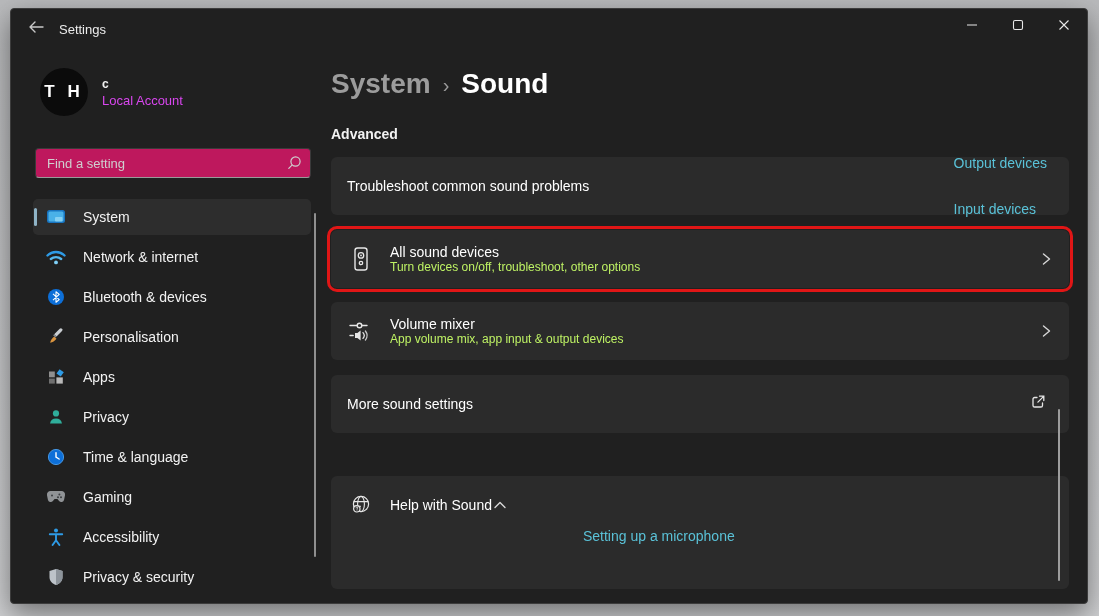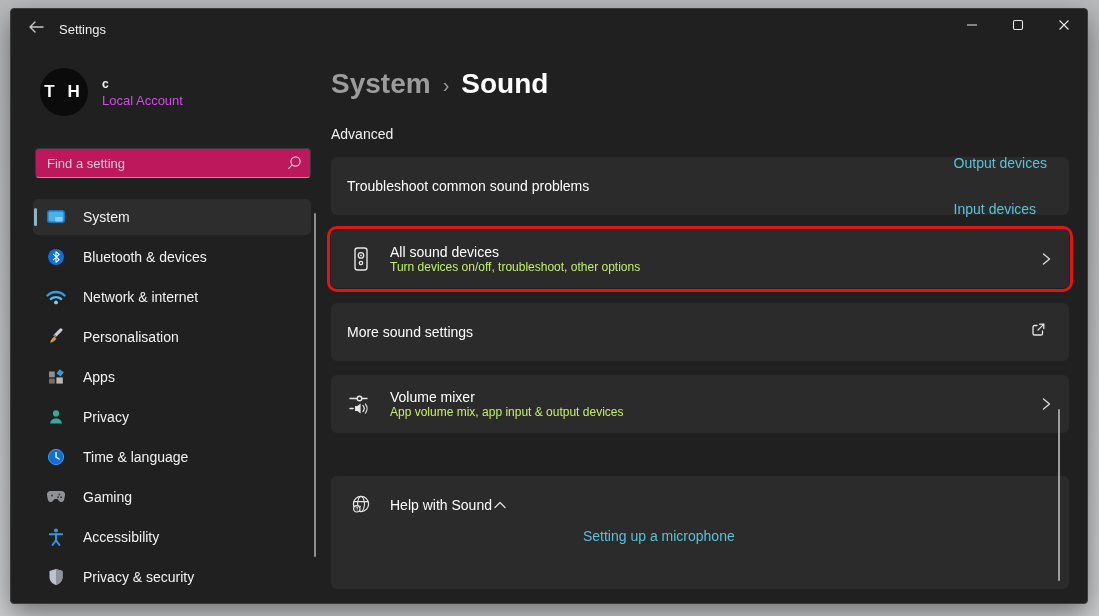--- a/index.html
+++ b/index.html
@@ -45,21 +45,21 @@
   .nav-item.selected { background:#2d2d2d; }
   .accent-bar { position:absolute; left:1px; top:9px; width:3px; height:18px; border-radius:2px; background:var(--accent-bar,#8fb3c6); }
   .nav-ico { width:20px; height:20px; display:flex; align-items:center; justify-content:center; }
   .side-scrollbar { position:absolute; left:291px; top:164px; width:2px; height:344px; background:#8f8f8f; border-radius:1px; }
   
   .main { position:absolute; left:320px; top:40px; width:738px; bottom:0; }
   .breadcrumb { padding-top:15px; height:55px; display:flex; align-items:center; gap:12px; font-size:28px; font-weight:600; }
   .crumb-parent { color:#9c9c9c; cursor:pointer; }
   .crumb-sep { color:#9c9c9c; font-size:20px; font-weight:400; padding-top:3px; }
   .crumb-current { color:#ffffff; }
-  .section-header { margin-top:22px; font-size:14px; font-weight:400; color:#f2f2f2; }
+  .section-header { margin-top:22px; font-size:14px; font-weight:700; color:#f2f2f2; }
   .card { background:var(--card-bg,#2b2b2b); border-radius:6px; height:58px; display:flex; align-items:center; width:738px; }
   .card.simple { padding:0 22px 0 16px; }
   .row1 { margin-top:15px; }
   .row2 { margin-top:15px; outline:3px solid var(--highlight-red,#e01616); outline-offset:1px; }
   .row3 { margin-top:14px; }
   .row4 { margin-top:15px; }
   .help-card { margin-top:43px; height:113px; flex-direction:row; align-items:stretch; display:flex; }
   .help-header { height:58px; display:flex; align-items:center; cursor:pointer; }
   .help-divider { height:1px; background:#1e1e1e; }
   .help-body { flex:1; display:flex; align-items:center; padding:6px 0 0 59px; }
@@ -132,36 +132,36 @@
           <svg width="20" height="16" viewBox="0 0 20 16">
               <rect x="1" y="1" width="18" height="13" rx="2.5" fill="#1874c0"></rect>
               <rect x="2.5" y="2.5" width="15" height="10" rx="1.5" fill="#4ab1e8"></rect>
               <rect x="9" y="8" width="7.5" height="4.5" rx="1" fill="#8fd6f5" opacity="0.85"></rect>
             </svg>
         </span>
         <span>System</span>
       </div>
       <div class="nav-item">
         <span class="nav-ico">
-          <svg width="18" height="18" viewBox="0 0 18 18">
-              <circle cx="9" cy="9" r="8" fill="#0d6fd8"></circle>
-              <path d="M6 5.8L12.2 11.6 9 14.2V3.8L12.2 6.4 6 12.2" stroke="#fff" stroke-width="1.1" fill="none" stroke-linejoin="round"></path>
-            </svg>
-        </span>
-        <span>Bluetooth &amp; devices</span>
-      </div>
-      <div class="nav-item">
-        <span class="nav-ico">
           <svg width="20" height="15" viewBox="0 0 20 15">
               <path d="M1.5 5.5a12 12 0 0117 0" stroke="#2e9be6" stroke-width="2.4" fill="none" stroke-linecap="round"></path>
               <path d="M4.8 9a8 8 0 0110.4 0" stroke="#54b8ef" stroke-width="2.4" fill="none" stroke-linecap="round"></path>
               <circle cx="10" cy="12.4" r="1.9" fill="#7fd0f7"></circle>
             </svg>
         </span>
         <span>Network &amp; internet</span>
+      </div>
+      <div class="nav-item">
+        <span class="nav-ico">
+          <svg width="18" height="18" viewBox="0 0 18 18">
+              <circle cx="9" cy="9" r="8" fill="#0d6fd8"></circle>
+              <path d="M6 5.8L12.2 11.6 9 14.2V3.8L12.2 6.4 6 12.2" stroke="#fff" stroke-width="1.1" fill="none" stroke-linejoin="round"></path>
+            </svg>
+        </span>
+        <span>Bluetooth &amp; devices</span>
       </div>
       <div class="nav-item">
         <span class="nav-ico">
           <svg width="18" height="18" viewBox="0 0 18 18">
               <path d="M9.5 8.5L15 3a1.6 1.6 0 00-2.3-2.3L7.2 6.2z" fill="#c9cdd1"></path>
               <path d="M3.2 14.8c.4-2.6 1.6-4.4 4-6.3l2.3 2.3c-1.9 2.4-3.7 3.6-6.3 4z" fill="#d9943f"></path>
               <path d="M7.2 6.2l2.3 2.3-1.1 1.1-2.3-2.3z" fill="#8a8f94"></path>
             </svg>
         </span>
         <span>Personalisation</span>
@@ -258,32 +258,20 @@
           </svg>
       </span>
       <span class="txt-col">
         <span class="row-title">All sound devices</span>
         <span class="row-sub">Turn devices on/off, troubleshoot, other options</span>
       </span>
       <span class="chev-col">
         <svg width="14" height="16" viewBox="0 0 14 16">
             <path d="M4.5 3L10.5 8l-6 5" stroke="#d8d8d8" stroke-width="1.4" fill="none" stroke-linecap="round" stroke-linejoin="round"></path>
           </svg>
-      </span>
-    </div>
-
-    <div class="card simple row4">
-      <span class="row-label">More sound settings</span>
-      <span class="row-links">
-        <span>
-          <svg width="18" height="18" viewBox="0 0 18 18">
-              <path d="M8 4.5H5.6A1.6 1.6 0 004 6.1v6.3A1.6 1.6 0 005.6 14h6.3a1.6 1.6 0 001.6-1.6V10" stroke="#e6e6e6" stroke-width="1.3" fill="none" stroke-linecap="round"></path>
-              <path d="M10.5 3.2h4.3v4.3M14.4 3.6L8.9 9.1" stroke="#e6e6e6" stroke-width="1.3" fill="none" stroke-linecap="round"></path>
-            </svg>
-        </span>
       </span>
     </div>
 
     <div class="card row3">
       <span class="ico-col">
         <svg width="24" height="22" viewBox="0 0 24 22">
             <path d="M1 5.5h7m5 0h5" stroke="#e6e6e6" stroke-width="1.4" stroke-linecap="round"></path>
             <circle cx="10.5" cy="5.5" r="2.3" stroke="#e6e6e6" stroke-width="1.4" fill="none"></circle>
             <path d="M1 15.5h3.2" stroke="#e6e6e6" stroke-width="1.4" stroke-linecap="round"></path>
             <path d="M6 13v5h2.4l3.2 2.6v-10L8.4 13z" fill="#e6e6e6"></path>
@@ -292,20 +280,32 @@
           </svg>
       </span>
       <span class="txt-col">
         <span class="row-title">Volume mixer</span>
         <span class="row-sub">App volume mix, app input &amp; output devices</span>
       </span>
       <span class="chev-col">
         <svg width="14" height="16" viewBox="0 0 14 16">
             <path d="M4.5 3L10.5 8l-6 5" stroke="#d8d8d8" stroke-width="1.4" fill="none" stroke-linecap="round" stroke-linejoin="round"></path>
           </svg>
+      </span>
+    </div>
+
+    <div class="card simple row4">
+      <span class="row-label">More sound settings</span>
+      <span class="row-links">
+        <span>
+          <svg width="18" height="18" viewBox="0 0 18 18">
+              <path d="M8 4.5H5.6A1.6 1.6 0 004 6.1v6.3A1.6 1.6 0 005.6 14h6.3a1.6 1.6 0 001.6-1.6V10" stroke="#e6e6e6" stroke-width="1.3" fill="none" stroke-linecap="round"></path>
+              <path d="M10.5 3.2h4.3v4.3M14.4 3.6L8.9 9.1" stroke="#e6e6e6" stroke-width="1.3" fill="none" stroke-linecap="round"></path>
+            </svg>
+        </span>
       </span>
     </div>
 
     <div class="card help-card">
       <div class="help-header">
         <span class="ico-col">
           <svg width="22" height="22" viewBox="0 0 22 22">
               <circle cx="11" cy="10" r="7.6" stroke="#e6e6e6" stroke-width="1.2" fill="none"></circle>
               <ellipse cx="11" cy="10" rx="3.4" ry="7.6" stroke="#e6e6e6" stroke-width="1.1" fill="none"></ellipse>
               <path d="M3.8 7.6h14.4M3.8 12.4h7" stroke="#e6e6e6" stroke-width="1.1"></path>

